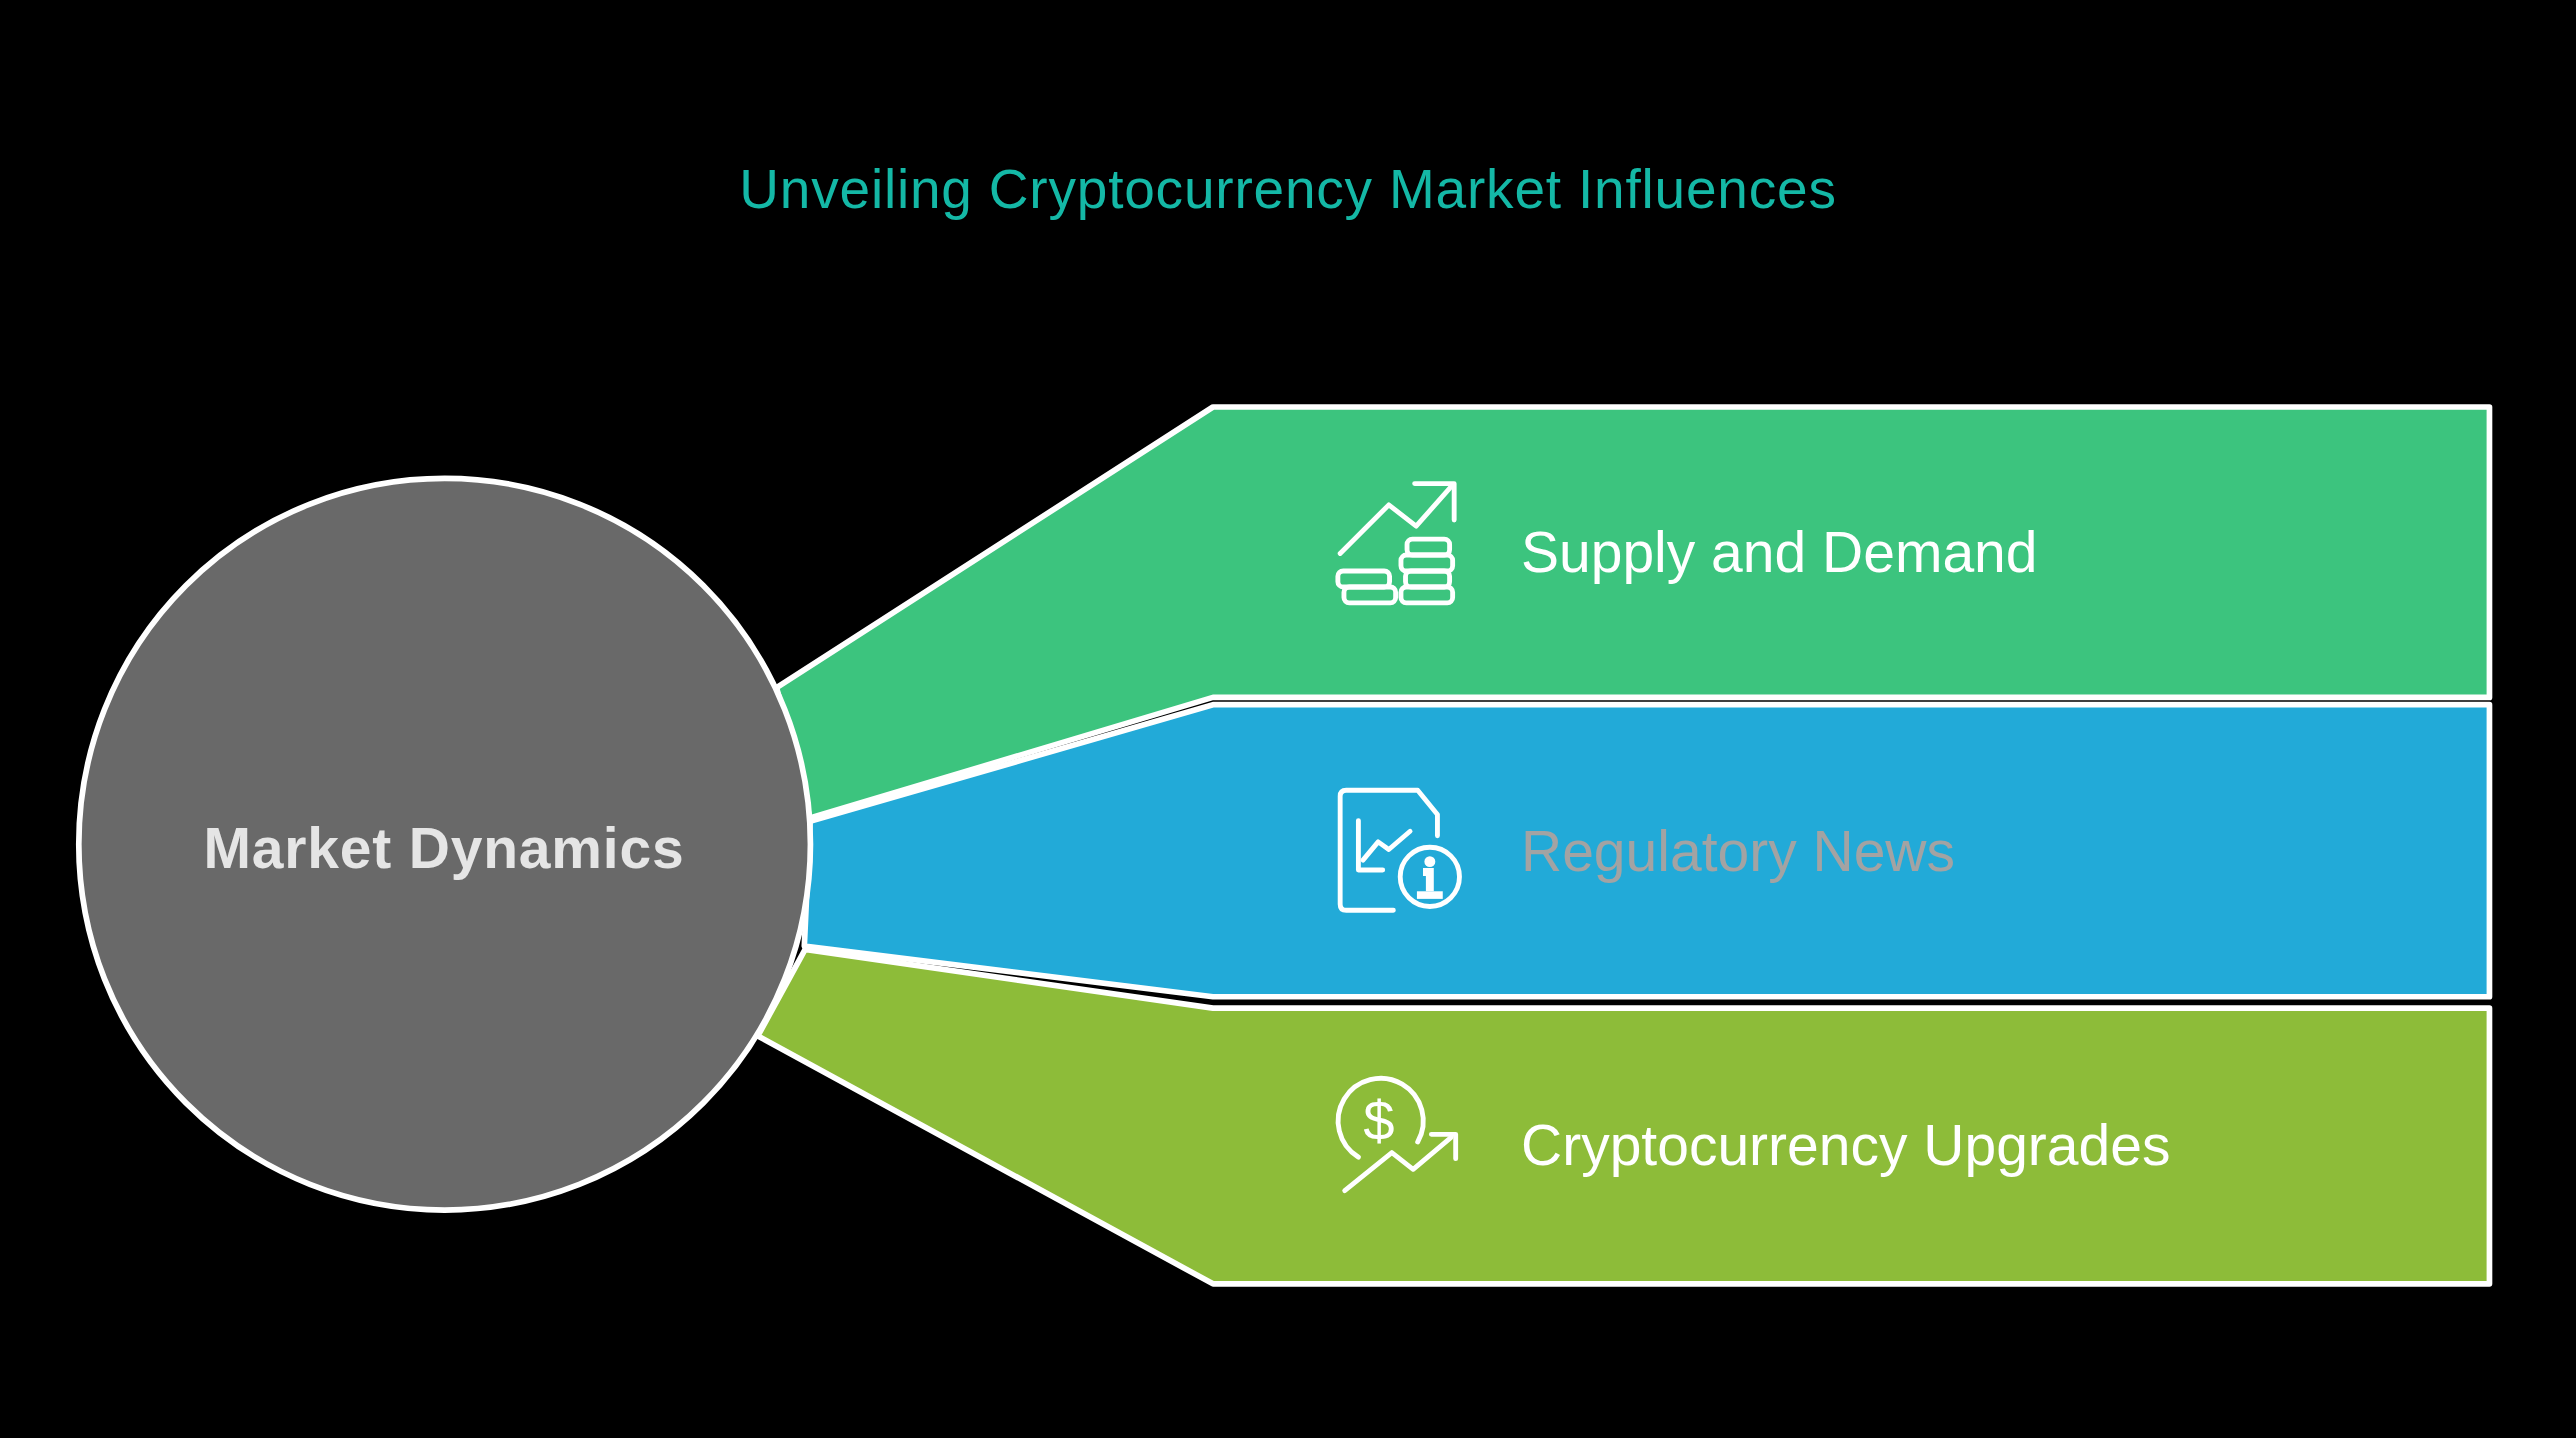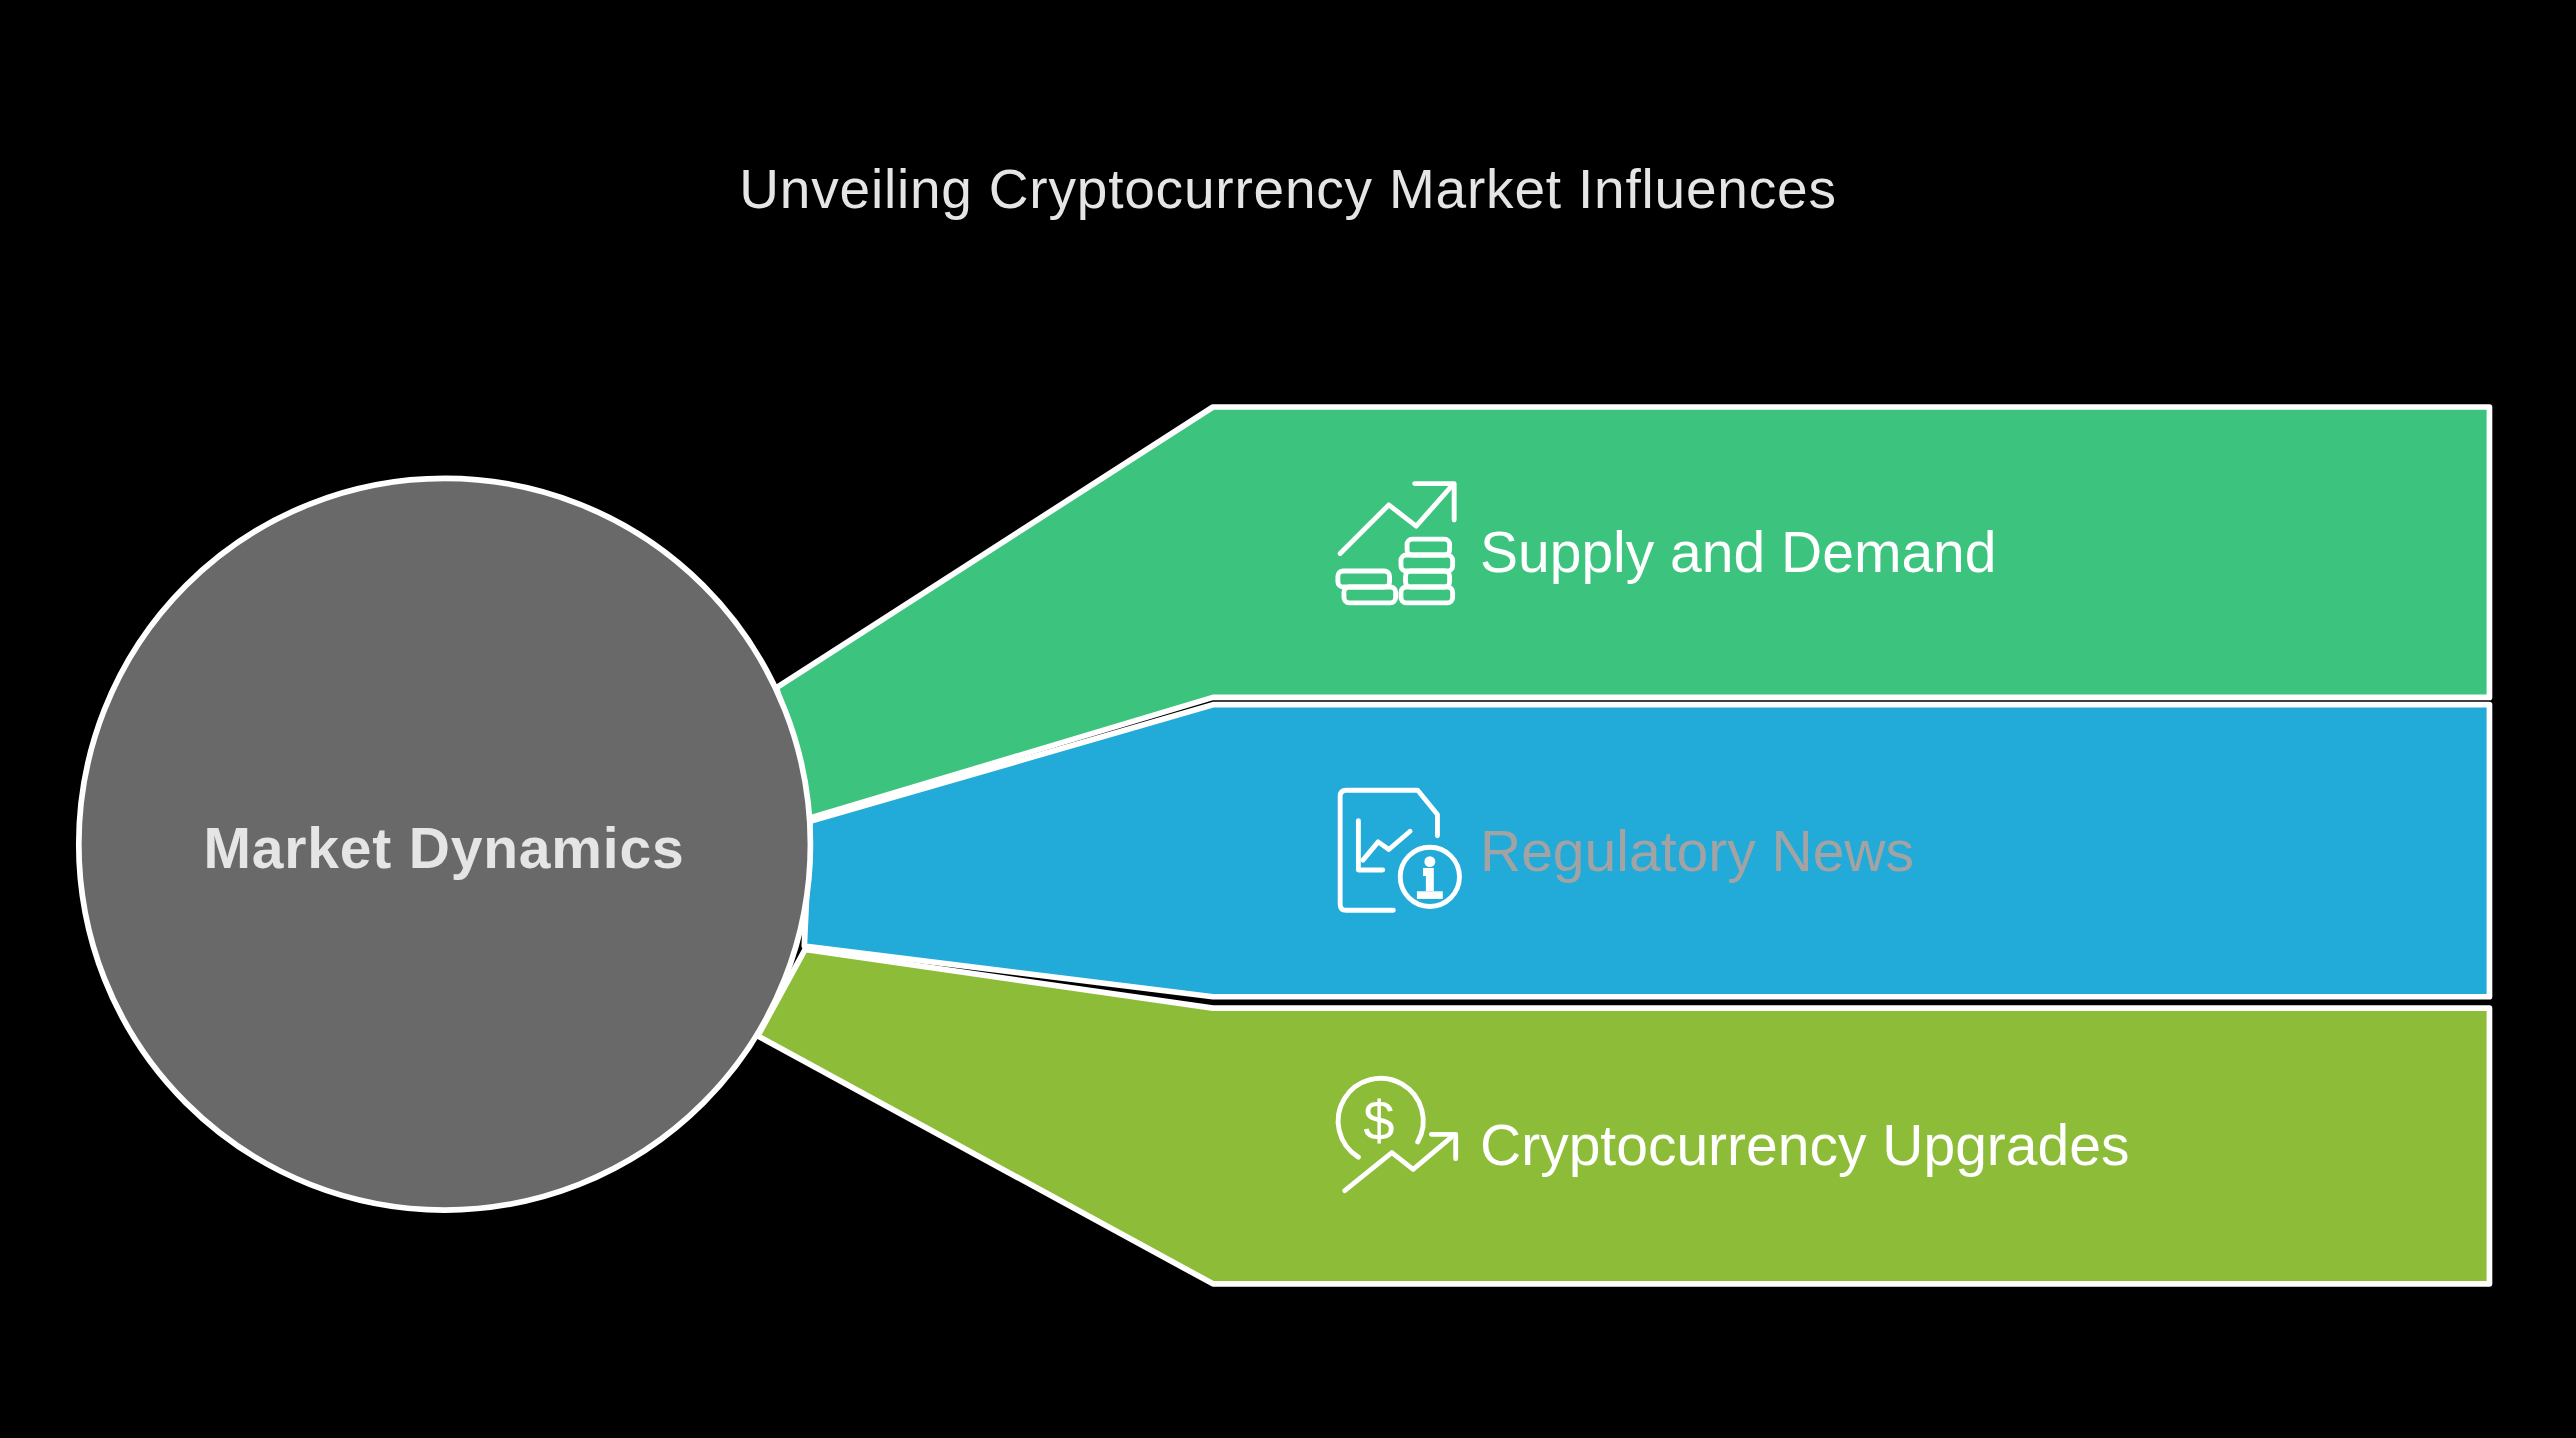--- a/index.html
+++ b/index.html
@@ -38,20 +38,21 @@
     height: 152px;
     display: flex;
     align-items: center;
   }
   .band-row.row-0 { top: 476px; }
   .band-row.row-1 { top: 775px; }
   .band-row.row-2 { top: 1069px; }
 
   .band-icon { width: 152px; height: 152px; flex: 0 0 auto; display: block; }
   .band-label {
+    margin-left: 41px;
     font-size: 57px;
     font-weight: 400;
     white-space: nowrap;
   }
 
   .icon-stroke {
     fill: none;
     stroke: #fff;
     stroke-width: 3.2;
     stroke-linecap: round;
@@ -73,21 +74,21 @@
 
     <polygon points="952,843 1487,499 3052,499 3052,855 1487,855 993,1003" stroke="#ffffff" stroke-width="7" stroke-linejoin="round" fill="#3cc47e"></polygon>
 
     <polygon points="993,1007 1487,864 3052,864 3052,1222 1487,1222 986,1160" stroke="#ffffff" stroke-width="7" stroke-linejoin="round" fill="#22aad8"></polygon>
 
     <polygon points="987,1164 1487,1236 3052,1236 3052,1574 1487,1574 929,1270" stroke="#ffffff" stroke-width="7" stroke-linejoin="round" fill="#8dbc39"></polygon>
 
     <circle cx="545" cy="1035" r="448.5" stroke="#ffffff" stroke-width="7" fill="#696969"></circle>
   </svg>
 
-  <div class="diagram-title" style="color: #e5e5e5;">Unveiling Cryptocurrency Market Influences</div>
+  <div class="diagram-title" style="color: #14b8a6;">Unveiling Cryptocurrency Market Influences</div>
 
   <div class="center-label" style="color: #e5e5e5;">Market Dynamics</div>
 
   <div class="band-row row-0">
     <svg class="band-icon" viewBox="0 0 100 100">
       <polyline class="icon-stroke" points="8,51 40,19 58,33 81,7"></polyline>
       <path class="icon-stroke" d="M57,5 L83,5 L83,29"></path>
       <rect class="icon-stroke" x="52" y="41.5" width="28" height="10.5" rx="3.5"></rect>
       <rect class="icon-stroke" x="48" y="52" width="34" height="10.5" rx="3.5"></rect>
       <rect class="icon-stroke" x="51" y="62.5" width="29" height="10.5" rx="3.5"></rect>

